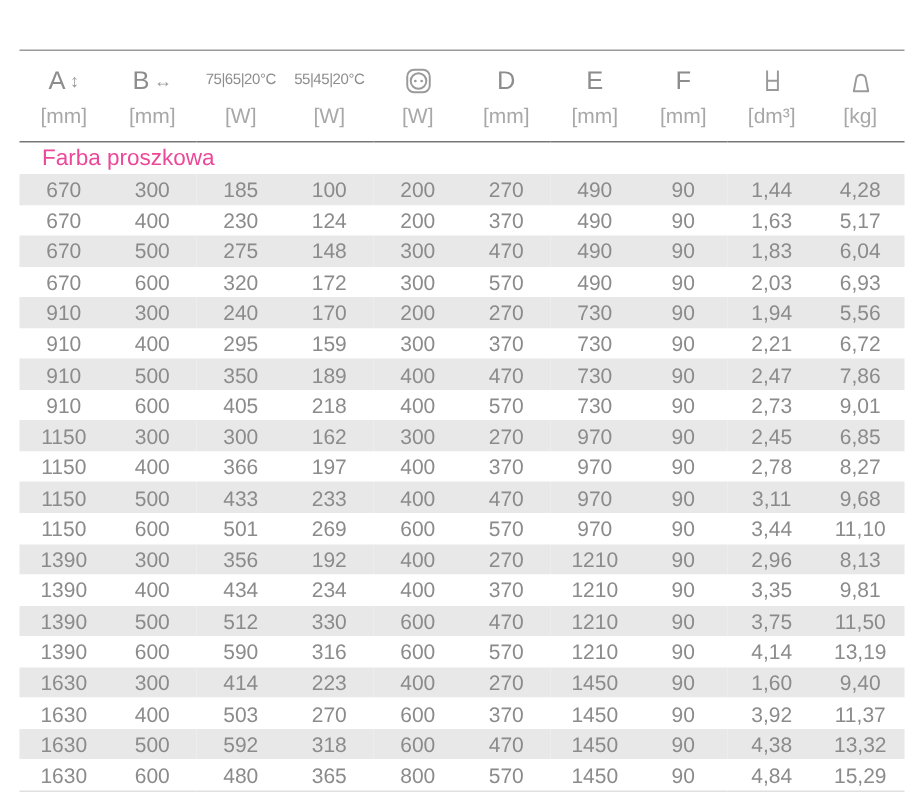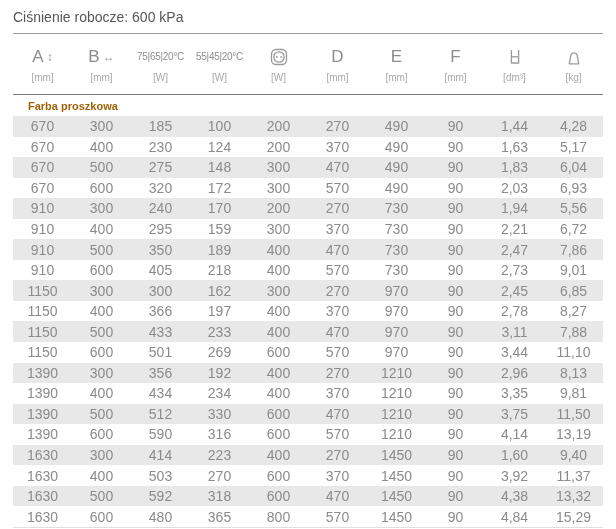--- a/index.html
+++ b/index.html
@@ -43,53 +43,51 @@
     gap: 3px;
     height: 22px;
   }
   .h-main.small {
     font-size: 10px;
     letter-spacing: -0.3px;
     color: #8d8d8d;
   }
   .h-arrow { font-size: 12px; color: #9a9a9a; }
   .h-unit {
-    font-size: 10px;
+    font-size: 14px;
     color: #a8a8a8;
     text-align: center;
     margin-top: 4px;
   }
   .icon-svg { display: block; margin: 0 auto; }
   tr.section td {
     height: 21px;
     text-align: left;
     padding: 0 0 0 15px;
-    font-size: 11px;
-    color: #a16207;
+    font-size: 15px;
+    color: #ec4899;
     background: #ffffff;
-    font-weight: bold;
   }
   tbody td.cell {
     height: 20.55px;
     text-align: center;
     padding: 0;
     font-size: 14px;
     color: #8b8b8b;
     background: #ffffff;
   }
   tbody tr.stripe td.cell { background: #e8e8e8; }
   tbody tr:last-child td.cell { border-bottom: 1px solid #e0e0e0; }
 </style>
 </head>
 <body>
 
 <div class="page">
 
   <div class="topbar">
-    <span>Ciśnienie robocze: 600 kPa</span>
   </div>
 
   <table class="spec">
     <thead>
       <tr>
         <th>
           <div class="h-main">
             <span>A</span>
             <span class="h-arrow">↕</span>
           </div>
@@ -279,21 +277,21 @@
         <tr class="stripe">
           <td class="cell">1150</td>
           <td class="cell">500</td>
           <td class="cell">433</td>
           <td class="cell">233</td>
           <td class="cell">400</td>
           <td class="cell">470</td>
           <td class="cell">970</td>
           <td class="cell">90</td>
           <td class="cell">3,11</td>
-          <td class="cell">7,88</td>
+          <td class="cell">9,68</td>
         </tr>
         <tr>
           <td class="cell">1150</td>
           <td class="cell">600</td>
           <td class="cell">501</td>
           <td class="cell">269</td>
           <td class="cell">600</td>
           <td class="cell">570</td>
           <td class="cell">970</td>
           <td class="cell">90</td>

